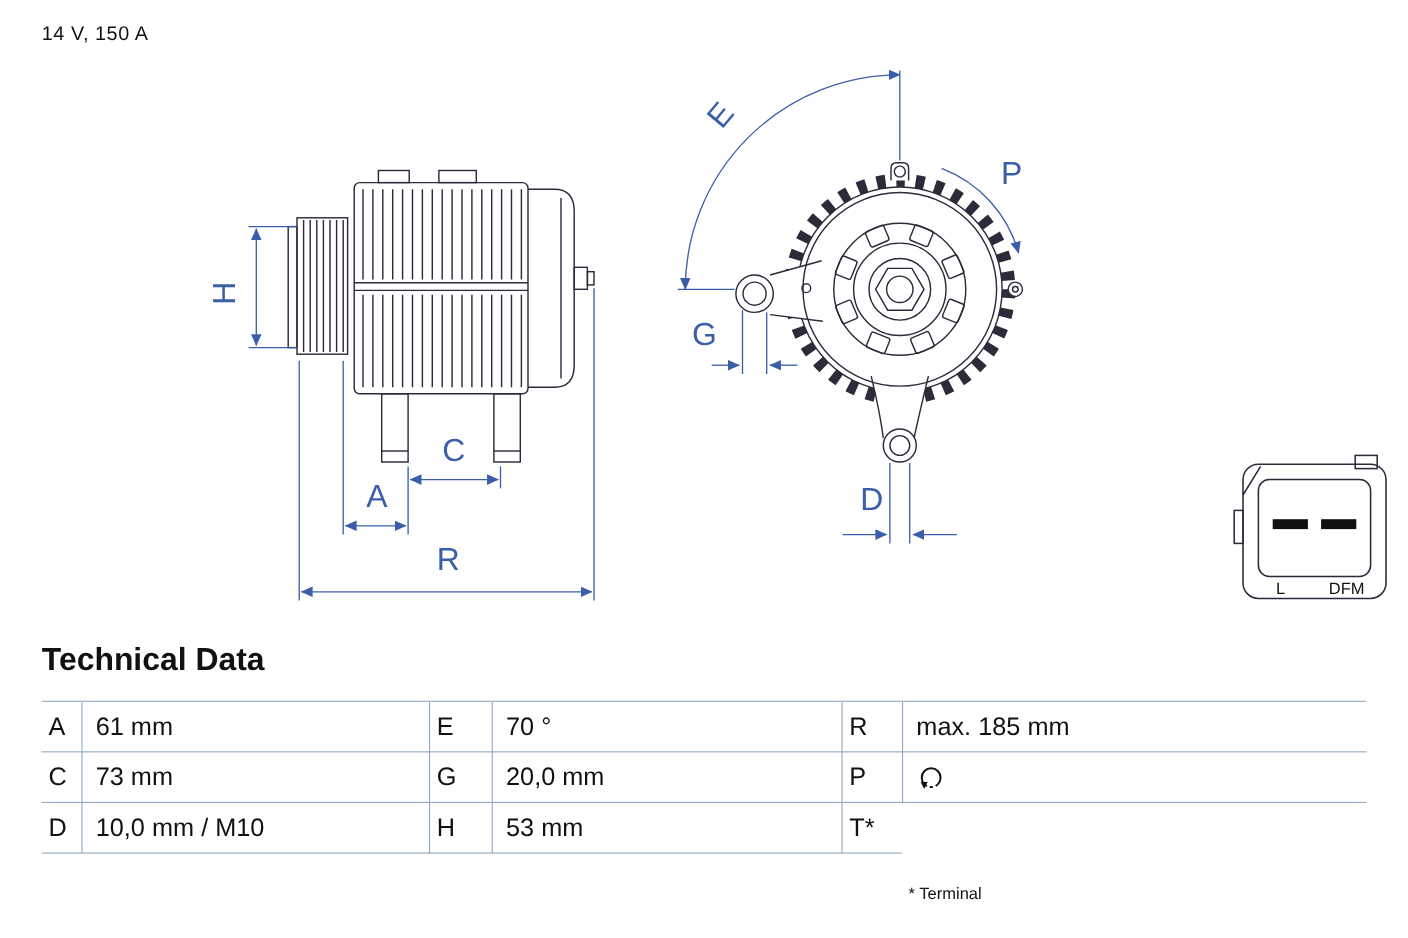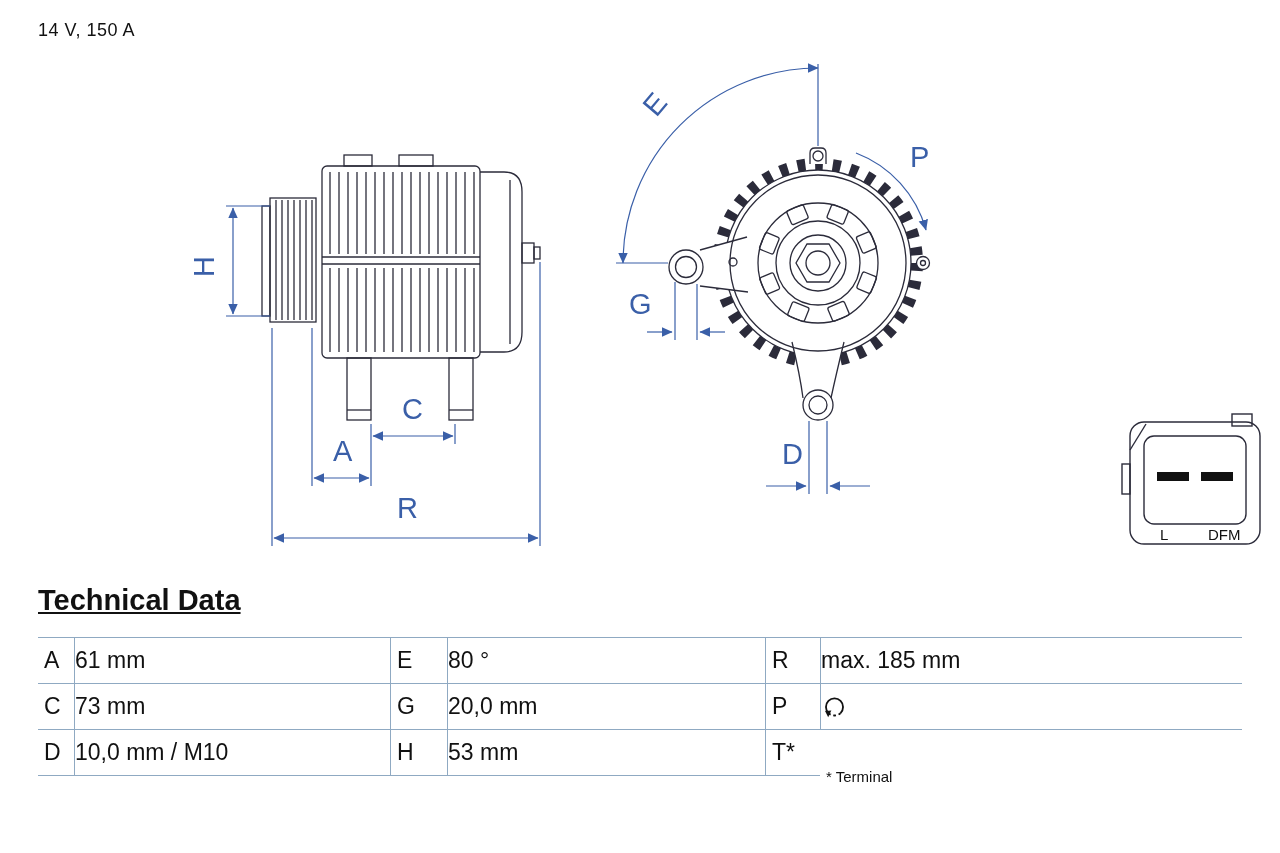--- a/index.html
+++ b/index.html
@@ -1,25 +1,25 @@
 <!DOCTYPE html>
 <html><head>
 <meta charset="utf-8">
 <style>
   html,body{margin:0;padding:0;background:#fff;}
   body{width:1280px;height:853px;position:relative;font-family:"Liberation Sans","DejaVu Sans",sans-serif;color:#111;overflow:hidden;}
   .abs{position:absolute;}
   #title{left:38px;top:20px;font-size:18px;letter-spacing:.5px;}
-  #heading{left:38px;top:584px;font-size:29px;font-weight:bold;text-decoration:underline;}
+  #heading{left:38px;top:584px;font-size:29px;font-weight:bold;}
   #spec-table{left:38px;top:637px;width:1204px;display:grid;grid-template-columns:36px 316px 57px 318px 55px 1fr;grid-auto-rows:46px;border-top:1px solid #8fa9c2;}
   .cell{border-bottom:1px solid #8fa9c2;display:flex;align-items:center;font-size:23px;}
   .tk{padding-left:6px;}
-  .tv{padding-left:0;}
+  .tv{padding-left:12px;}
   .bl{border-left:1px solid #8fa9c2;}
-  #footnote{left:826px;top:768px;font-size:15px;}
+  #footnote{left:826px;top:804px;font-size:15px;}
   svg text{font-family:"Liberation Sans","DejaVu Sans",sans-serif;}
   .dimtxt{fill:#3a5fa8;font-size:29px;}
   .pintxt{fill:#111;font-size:15px;}
 </style>
 </head>
 <body>
 
 <div id="title" class="abs">14 V, 150 A</div>
 
 <svg class="abs" style="left:0;top:0" width="1280" height="570" viewBox="0 0 1280 570">
@@ -149,21 +149,21 @@
   <text class="pintxt" x="1208" y="540">DFM</text>
 </svg>
 
 <div id="heading" class="abs">Technical Data</div>
 
 <div id="spec-table" class="abs">
 
   <div class="cell tk">A</div>
   <div class="cell tv bl">61 mm</div>
   <div class="cell tk bl">E</div>
-  <div class="cell tv bl">80 °</div>
+  <div class="cell tv bl">70 °</div>
   <div class="cell tk bl">R</div>
   <div class="cell tv bl">max. 185 mm</div>
 
   <div class="cell tk">C</div>
   <div class="cell tv bl">73 mm</div>
   <div class="cell tk bl">G</div>
   <div class="cell tv bl">20,0 mm</div>
   <div class="cell tk bl">P</div>
   <div class="cell tv bl">
     <span></span>

